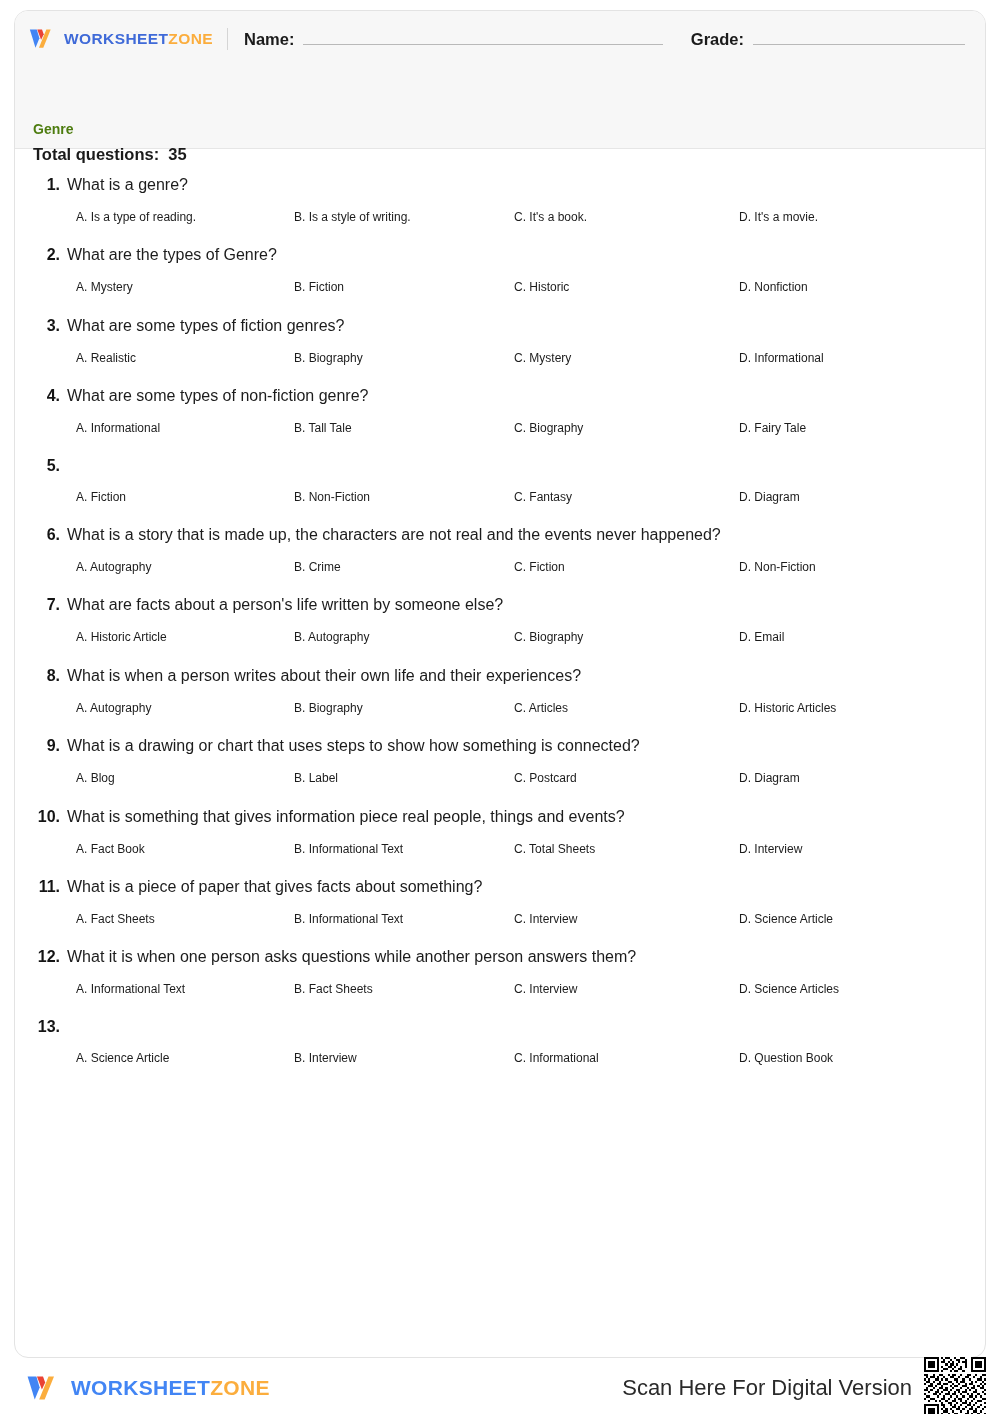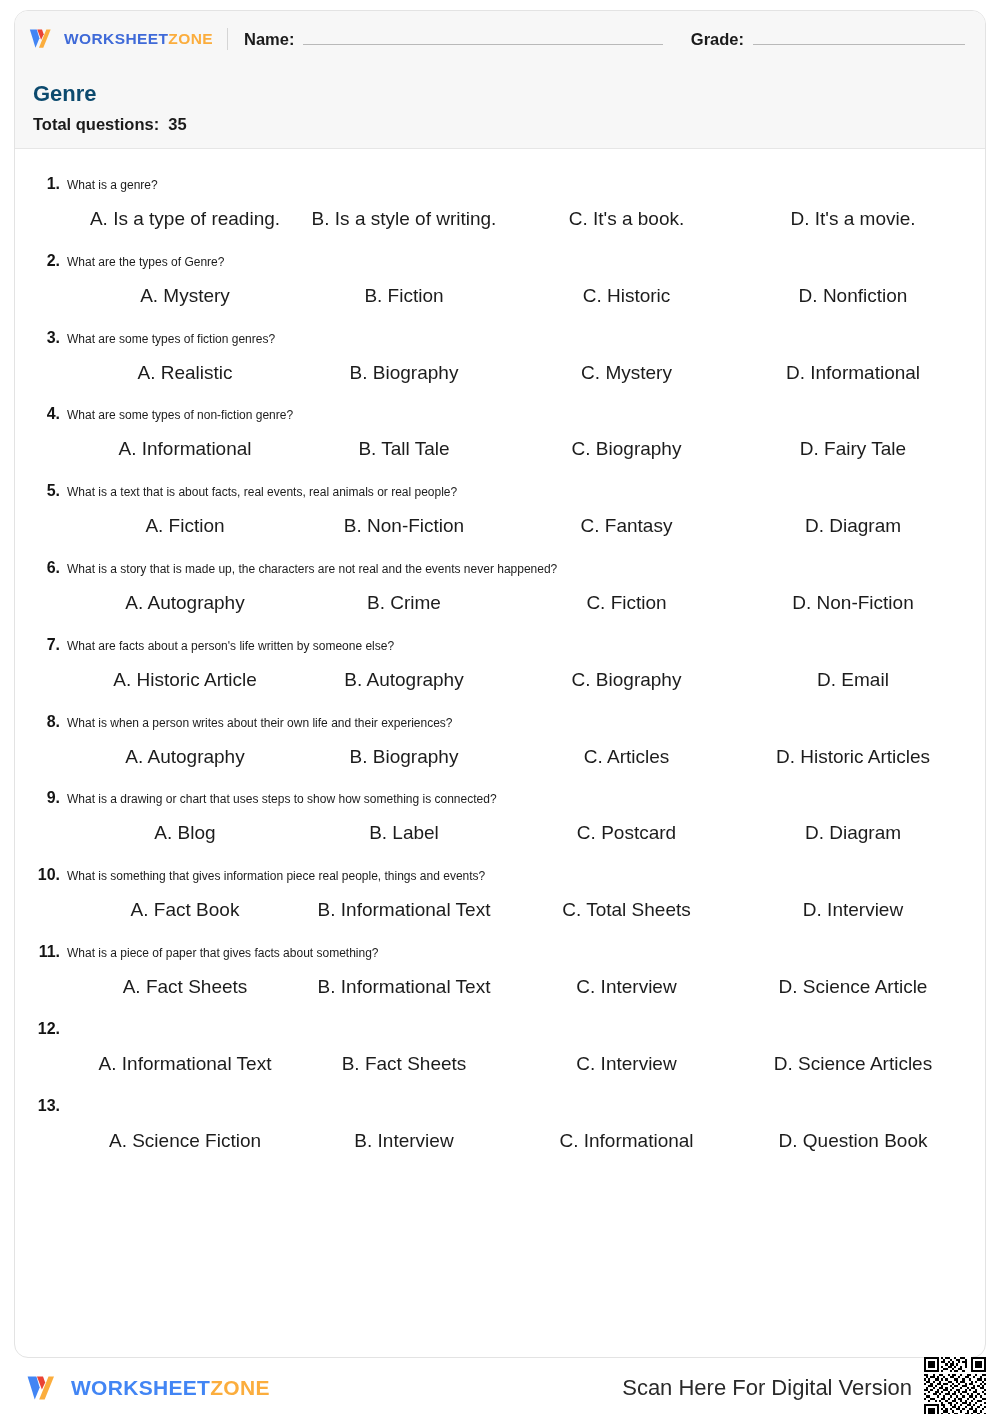--- a/index.html
+++ b/index.html
@@ -98,24 +98,25 @@
   .rule-name  { width: 360px; }
   .rule-grade { width: 212px; }
 
   .spacer-grow { flex: 1 1 auto; }
 
   
   .header-meta {
     padding: 14px 0 0 18px;
   }
   .sheet-title {
-    font-size: 22px;
+    font-size: 14px;
     font-weight: 700;
-    color: #0c4a6e;
+    color: #4d7c0f;
     margin-bottom: 8px;
+    margin-top: 40px;
   }
   .total-line {
     font-size: 16.5px;
     font-weight: 700;
     color: #1b1b1b;
   }
   .total-line .total-count { margin-left: 9px; }
 
   
   .questions {
@@ -133,35 +134,34 @@
   .q-num {
     width: 34px;
     flex: 0 0 34px;
     text-align: right;
     font-size: 16px;
     font-weight: 700;
     color: #141414;
     padding-right: 7px;
   }
   .q-text {
-    font-size: 12px;
+    font-size: 16px;
     color: #1c1c1c;
     line-height: 1.25;
   }
 
   .q-options {
     display: flex;
     margin-top: 15px;
     padding-left: 43px;
   }
   .opt {
-    font-size: 19px;
+    font-size: 12px;
     color: #1c1c1c;
     line-height: 1.2;
-    text-align: center;
   }
   .opt-a { width: 218px; flex: 0 0 218px; }
   .opt-b { width: 220px; flex: 0 0 220px; }
   .opt-c { width: 225px; flex: 0 0 225px; }
   .opt-d { flex: 1 1 auto; }
 
   
   .sheet-footer {
     position: absolute;
     left: 14px;
@@ -282,21 +282,20 @@
           <div class="q-options">
             <span class="opt opt-a">A. Informational</span>
             <span class="opt opt-b">B. Tall Tale</span>
             <span class="opt opt-c">C. Biography</span>
             <span class="opt opt-d">D. Fairy Tale</span>
           </div>
         </div>
         <div class="question">
           <div class="q-head">
             <span class="q-num">5.</span>
-            <span class="q-text">What is a text that is about facts, real events, real animals or real people?</span>
           </div>
           <div class="q-options">
             <span class="opt opt-a">A. Fiction</span>
             <span class="opt opt-b">B. Non-Fiction</span>
             <span class="opt opt-c">C. Fantasy</span>
             <span class="opt opt-d">D. Diagram</span>
           </div>
         </div>
         <div class="question">
           <div class="q-head">
@@ -366,34 +365,35 @@
           <div class="q-options">
             <span class="opt opt-a">A. Fact Sheets</span>
             <span class="opt opt-b">B. Informational Text</span>
             <span class="opt opt-c">C. Interview</span>
             <span class="opt opt-d">D. Science Article</span>
           </div>
         </div>
         <div class="question">
           <div class="q-head">
             <span class="q-num">12.</span>
+            <span class="q-text">What it is when one person asks questions while another person answers them?</span>
           </div>
           <div class="q-options">
             <span class="opt opt-a">A. Informational Text</span>
             <span class="opt opt-b">B. Fact Sheets</span>
             <span class="opt opt-c">C. Interview</span>
             <span class="opt opt-d">D. Science Articles</span>
           </div>
         </div>
         <div class="question">
           <div class="q-head">
             <span class="q-num">13.</span>
           </div>
           <div class="q-options">
-            <span class="opt opt-a">A. Science Fiction</span>
+            <span class="opt opt-a">A. Science Article</span>
             <span class="opt opt-b">B. Interview</span>
             <span class="opt opt-c">C. Informational</span>
             <span class="opt opt-d">D. Question Book</span>
           </div>
         </div>
       </div>
 
   </div>
 
   <div class="sheet-footer">

